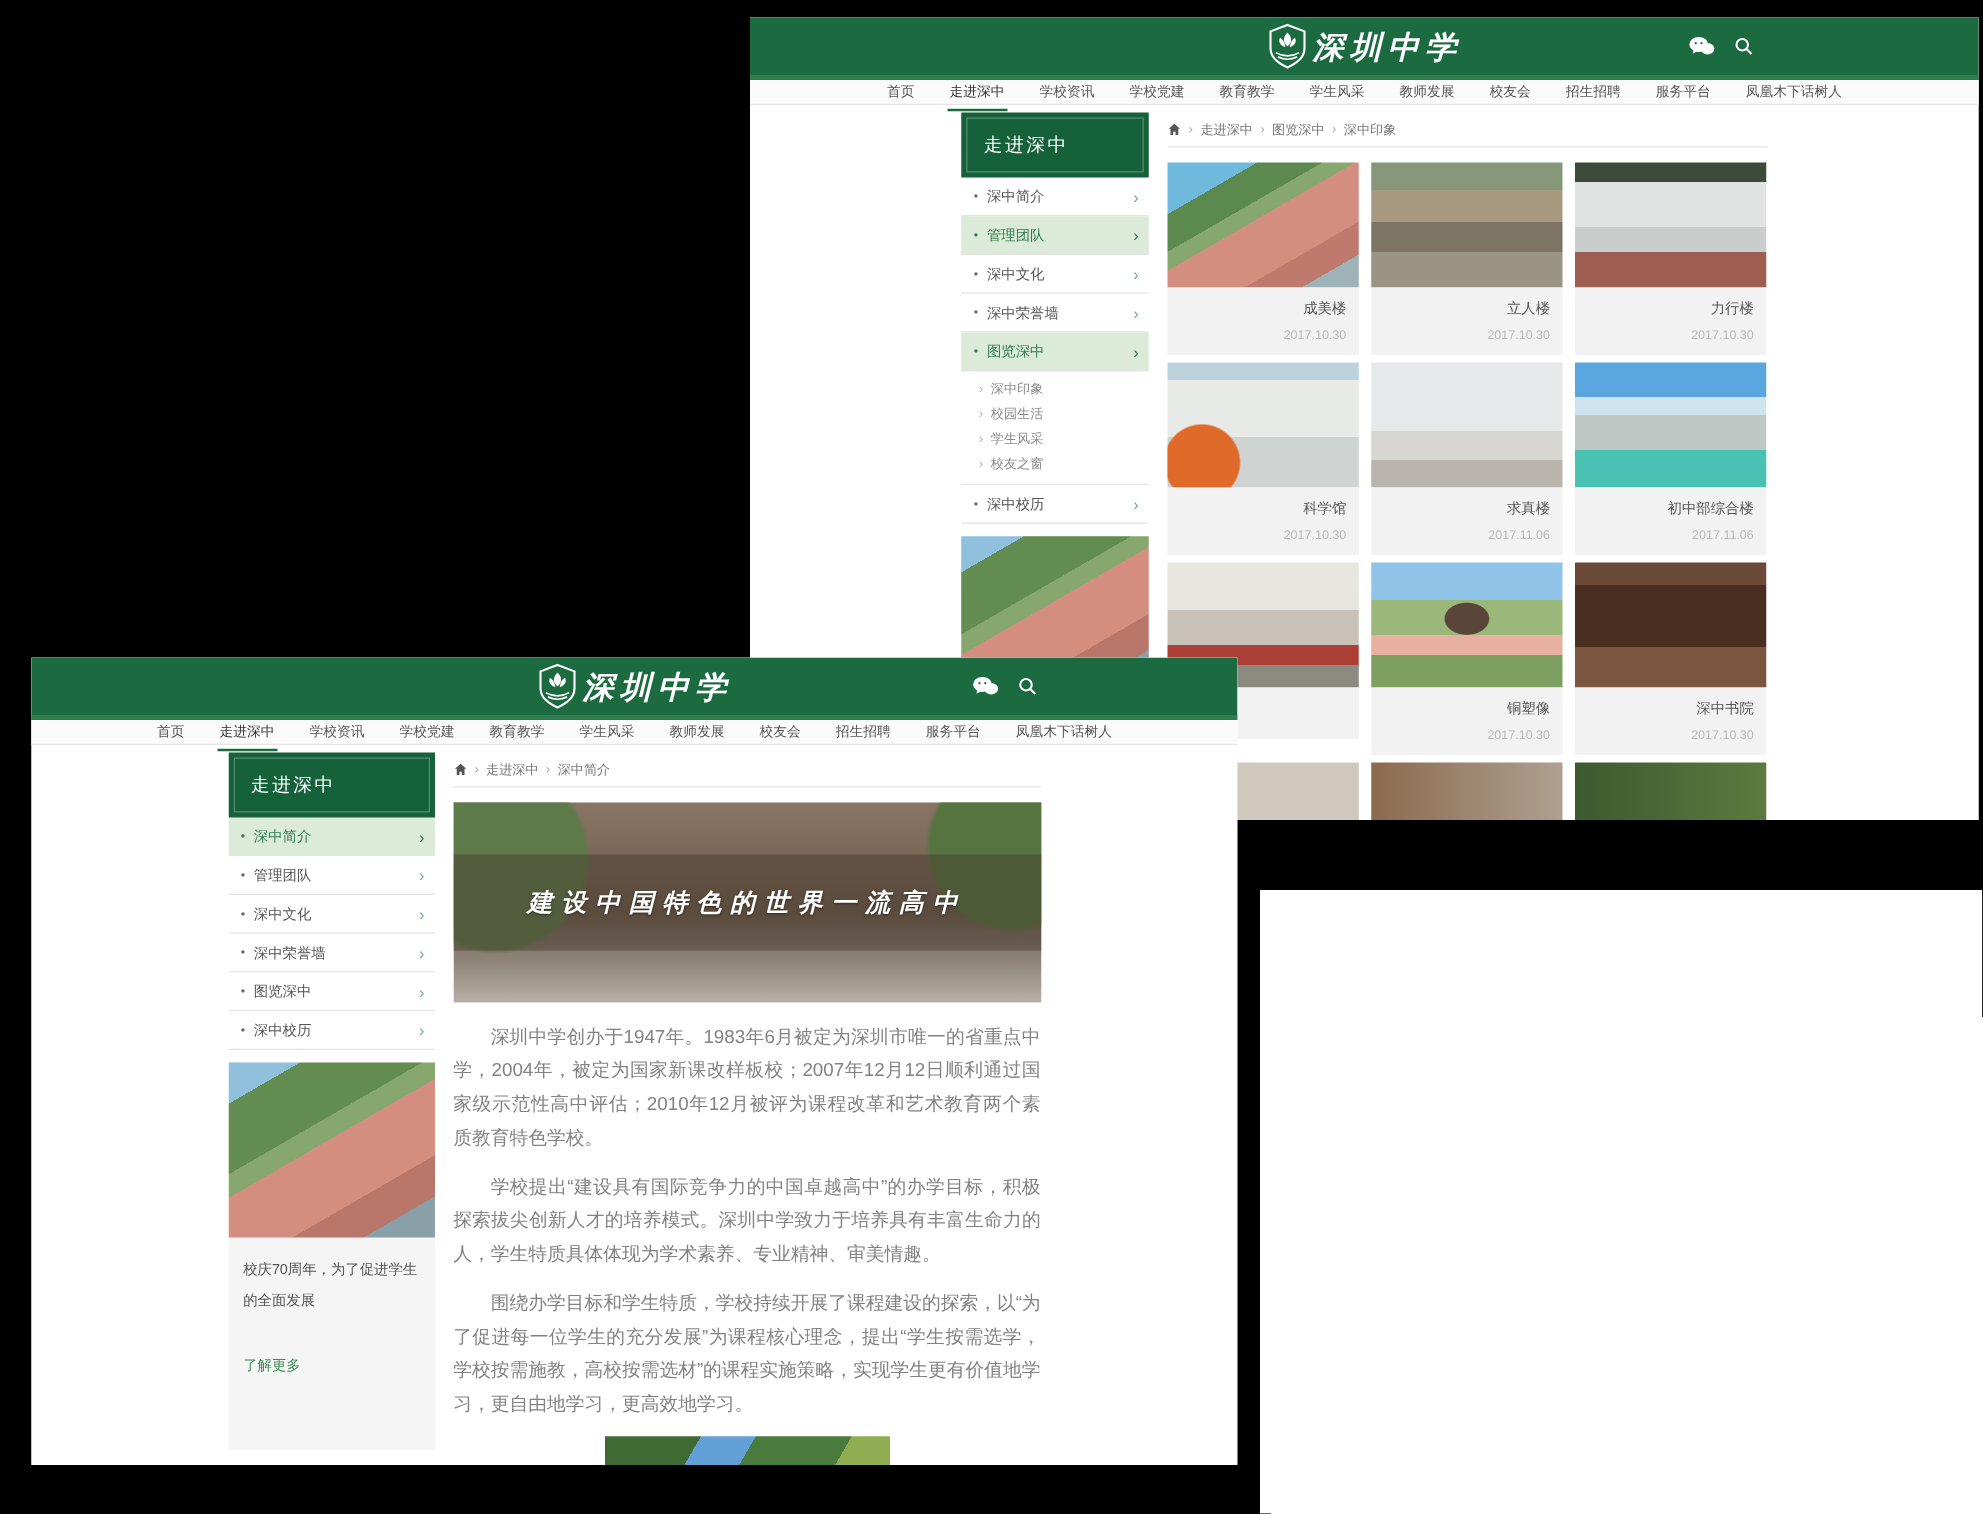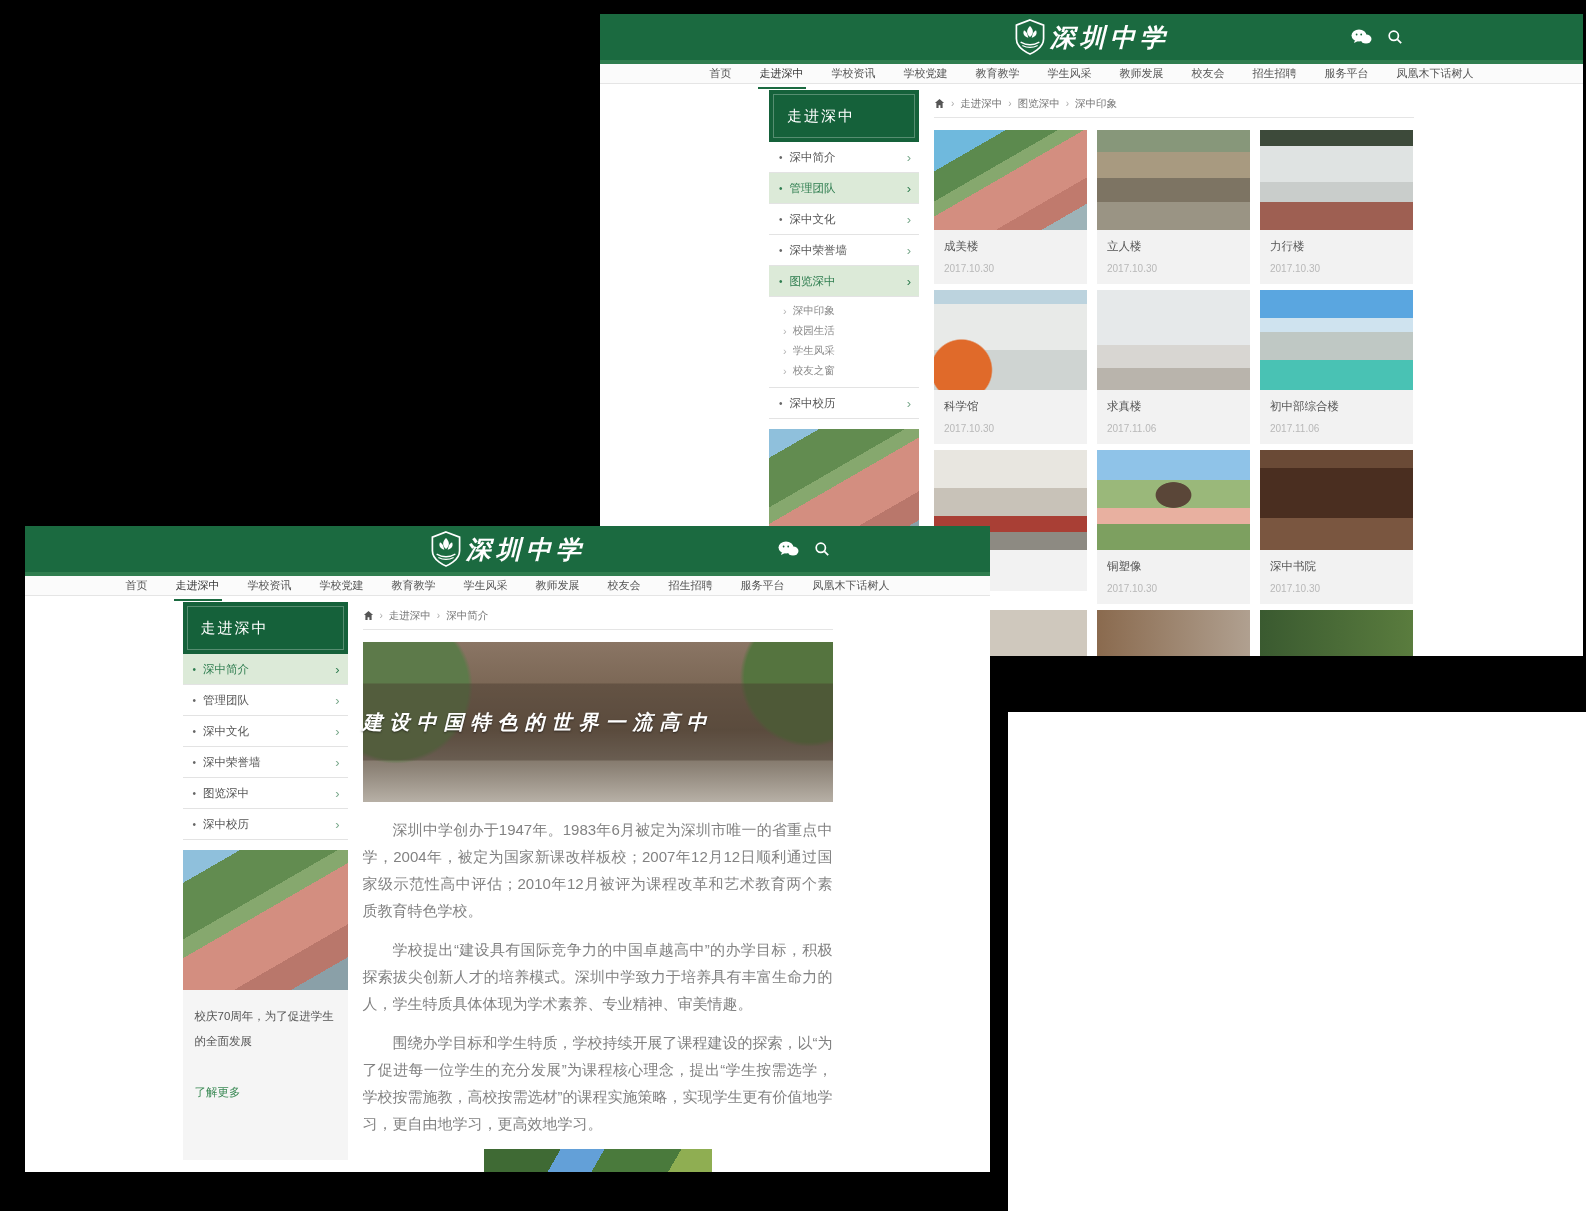--- a/index.html
+++ b/index.html
@@ -64,21 +64,21 @@
   .widget-more{display:inline-block;margin-top:30px;font-size:11.5px;color:var(--link);cursor:pointer;}
 
   
   .main-col{flex:1;min-width:0;}
   .breadcrumb{height:28px;display:flex;align-items:center;gap:6px;font-size:10.5px;color:#777;
     border-bottom:1px solid var(--border);}
   .crumb{cursor:pointer;}
   .crumb-sep{color:#aaa;font-size:10px;}
 
   
-  .grid{margin-top:12px;display:grid;grid-template-columns:repeat(3,153px);column-gap:10px;row-gap:6px;}
+  .grid{margin-top:12px;display:grid;grid-template-columns:repeat(3,153px);column-gap:10px;row-gap:6px;text-align:right;}
   .card{cursor:pointer;}
   .thumb{height:100px;}
   .card-cap{background:var(--cap-bg);padding:9px 10px 10px;}
   .card-title{font-size:11.5px;color:#555;min-height:13px;}
   .card-date{font-size:10px;color:#b8b8b8;margin-top:9px;}
   .t-chengmei{background:linear-gradient(150deg,#6fb9dd 0 22%,#5c8a4e 22% 38%,#86a86e 38% 46%,#d38e80 46% 72%,#c07a6d 72% 86%,#9db3b8 86%);}
   .t-liren{background:linear-gradient(180deg,#87977a 0 22%,#a89a80 22% 48%,#7d7463 48% 72%,#9a9484 72%);}
   .t-lixing{background:linear-gradient(180deg,#3d4a3a 0 16%,#dfe3e2 16% 52%,#c9cdcb 52% 72%,#9e5f52 72%);}
   .t-kexue{background:radial-gradient(circle at 18% 80%,#e06a2a 0 20%,transparent 21%),
            linear-gradient(180deg,#bcd3de 0 14%,#e8eae8 14% 60%,#cfd4d2 60%);}
@@ -91,21 +91,21 @@
   .sliver1{background:#cfc8bd;height:100px;}
   .sliver2{background:linear-gradient(90deg,#8a6a4e,#b0a090);height:100px;}
   .sliver3{background:linear-gradient(90deg,#3a5a30,#5a7c3e);height:100px;}
 
   
   .banner{margin-top:12px;height:160px;position:relative;
     background:radial-gradient(circle at 7% 28%,#5d7a4a 0 16%,transparent 17%),
                radial-gradient(circle at 95% 22%,#55743f 0 14%,transparent 15%),
                linear-gradient(180deg,#8a7564 0,#7a6654 30%,#6b5a4a 55%,#8c8276 78%,#b7b0a6 100%);}
   .banner-band{position:absolute;left:0;right:0;top:50%;transform:translateY(-50%);
-    background:rgba(70,58,46,.45);padding:25px 0;text-align:left;}
+    background:rgba(70,58,46,.45);padding:25px 0;text-align:center;}
   .banner-text{color:#fff;font-family:"DejaVu Serif","Liberation Serif",serif;font-style:italic;font-weight:bold;
     font-size:20px;letter-spacing:7px;text-shadow:0 1px 2px rgba(0,0,0,.5);}
   .article{margin-top:14px;}
   .article p{font-size:15px;line-height:1.8;color:#828282;text-align:justify;text-indent:2em;margin-bottom:12px;}
   .bottom-photo{width:228px;height:80px;margin:10px auto 0;
     background:linear-gradient(120deg,#3f6a34 0 28%,#63a0d8 28% 44%,#4a7a3c 44% 72%,#8fae52 72%);}
 
   svg{display:block;}
 </style>
 </head>

